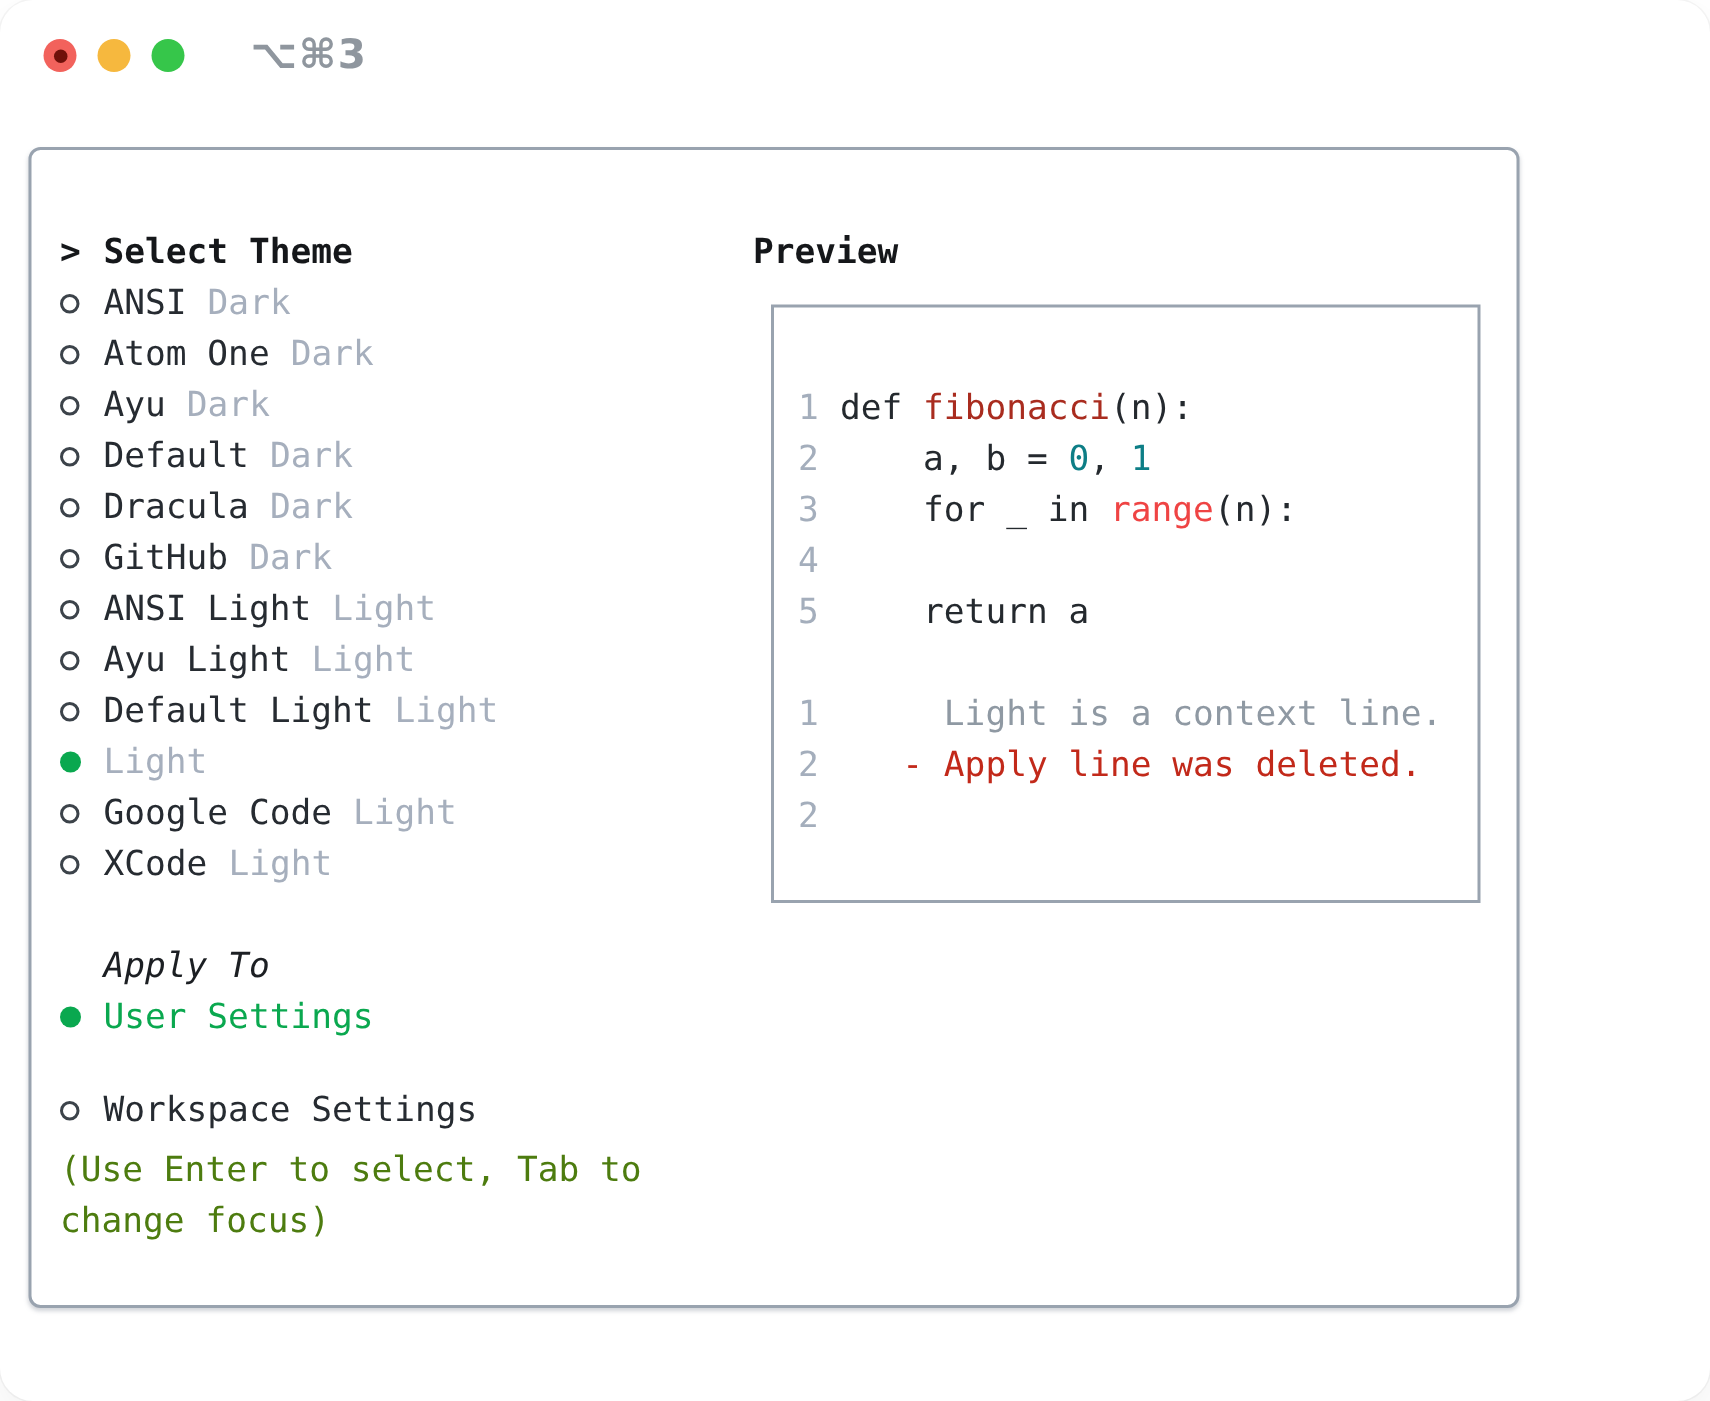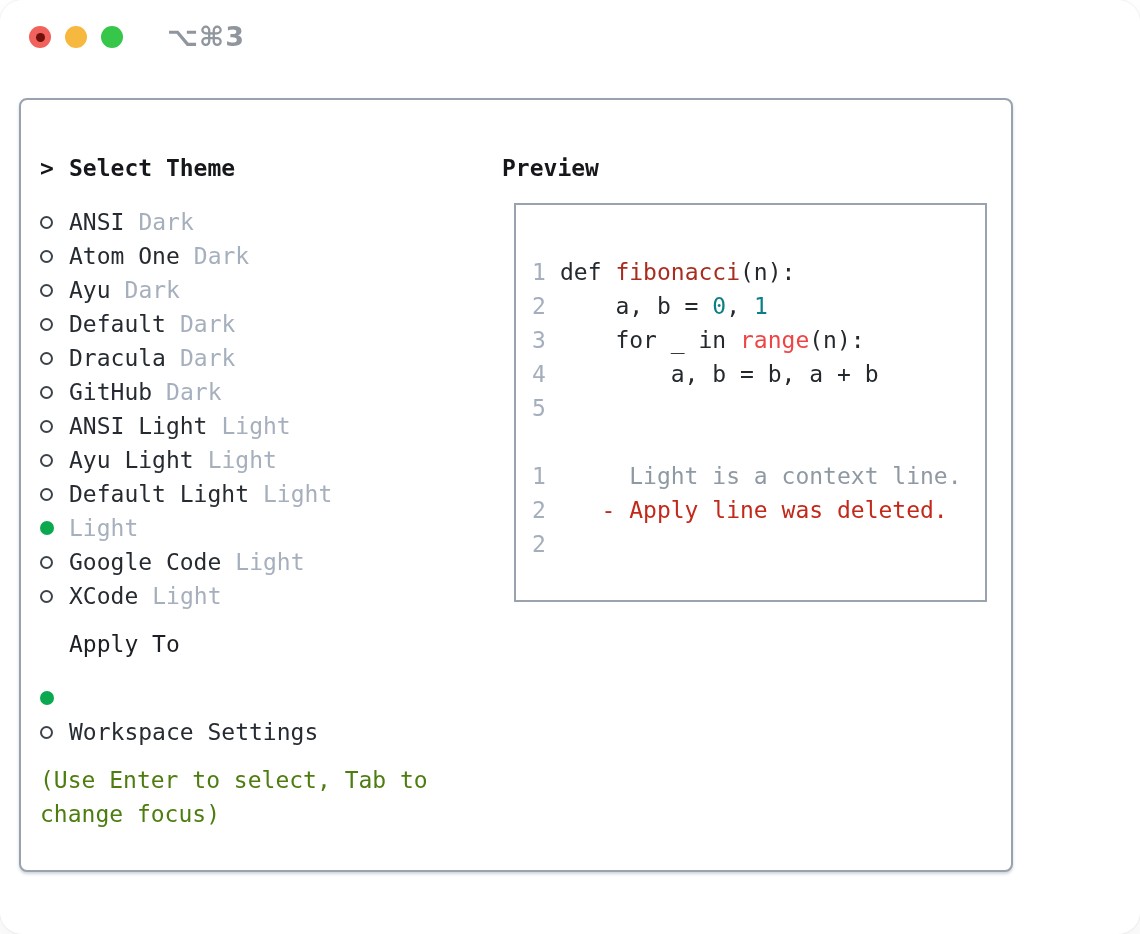--- a/index.html
+++ b/index.html
@@ -44,24 +44,24 @@
   .spacer29 { display:inline-block; width:29px; }
   .radio {
     width:13px; height:13px; border:2px solid #3c434a; border-radius:50%;
     margin-right:16px; flex:none;
   }
   .radio.filled {
     width:14px; height:14px; border:none; background:#0aa84f; margin-right:15px;
   }
   .item-name { color:#262b31; margin-right:14px; }
   .item-variant { color:#a6afbd; }
-  .theme-item, .apply-option { cursor:pointer;margin-top:20px; }
+  .theme-item, .apply-option { cursor:pointer; }
   .theme-item.selected .item-name, .apply-option.selected .option-label { color:#0aa84f; }
   .option-label { color:#262b31; }
-  .apply-title { color:#1c1f23; }
+  .apply-title { color:#1c1f23;font-style:italic; }
   .help-line { color:#4d7c0f; }
   
   .preview-title-row { left:481px;align-items:center; }
   .preview-box {
     position:absolute; left:493px; top:103px; width:473px; height:399px;
     background:#ffffff; border:2px solid #99a3af;
   }
   .code-row {
     position:absolute; left:16px; height:34px; display:flex; align-items:center;
     white-space:pre;
@@ -132,23 +132,23 @@
       <div class="row theme-item" style="top:459px">
         <span class="radio"></span><span class="item-name">XCode</span><span class="item-variant">Light</span>
       </div>
     </div>
 
     <div>
       <div class="row" style="top:527px">
         <span class="spacer29"></span><span class="apply-title">Apply To</span>
       </div>
       <div class="row apply-option selected" style="top:561px">
-        <span class="radio filled"></span>
+        <span class="radio filled"></span><span class="option-label">User Settings</span>
       </div>
-      <div class="row apply-option" style="top:595px">
+      <div class="row apply-option" style="top:623px">
         <span class="radio"></span><span class="option-label">Workspace Settings</span>
       </div>
     </div>
 
     <div>
       <div class="row help-line" style="top:663px">(Use Enter to select, Tab to</div>
       <div class="row help-line" style="top:697px">change focus)</div>
     </div>
 
     <div class="row preview-title-row" style="top:51px">
@@ -159,24 +159,24 @@
       <div class="code-row" style="top:50px">
         <span class="ln">1</span><span class="t-text">def </span><span class="t-func">fibonacci</span><span class="t-text">(n):</span>
       </div>
       <div class="code-row" style="top:84px">
         <span class="ln">2</span><span class="t-text">    a, b = </span><span class="t-num">0</span><span class="t-text">, </span><span class="t-num">1</span>
       </div>
       <div class="code-row" style="top:118px">
         <span class="ln">3</span><span class="t-text">    for _ in </span><span class="t-builtin">range</span><span class="t-text">(n):</span>
       </div>
       <div class="code-row" style="top:152px">
-        <span class="ln">4</span><span class="t-text">        a, b = b, a + b</span>
+        <span class="ln">4</span>
       </div>
       <div class="code-row" style="top:186px">
-        <span class="ln">5</span>
+        <span class="ln">5</span><span class="t-text">    return a</span>
       </div>
       <div class="code-row" style="top:254px">
         <span class="ln">1</span><span class="t-ctx">     Light is a context line.</span>
       </div>
       <div class="code-row" style="top:288px">
         <span class="ln">2</span><span class="t-del">   - Apply line was deleted.</span>
       </div>
       <div class="code-row" style="top:322px">
         <span class="ln">2</span>
       </div>

